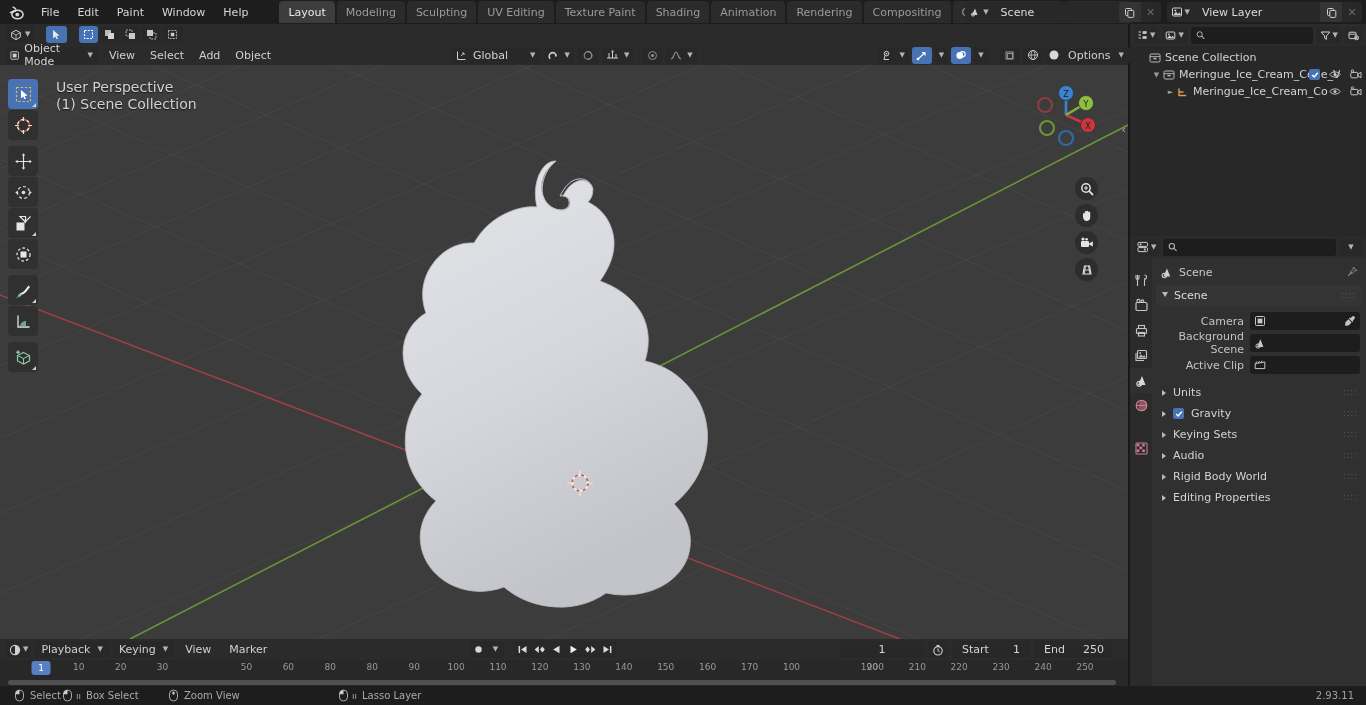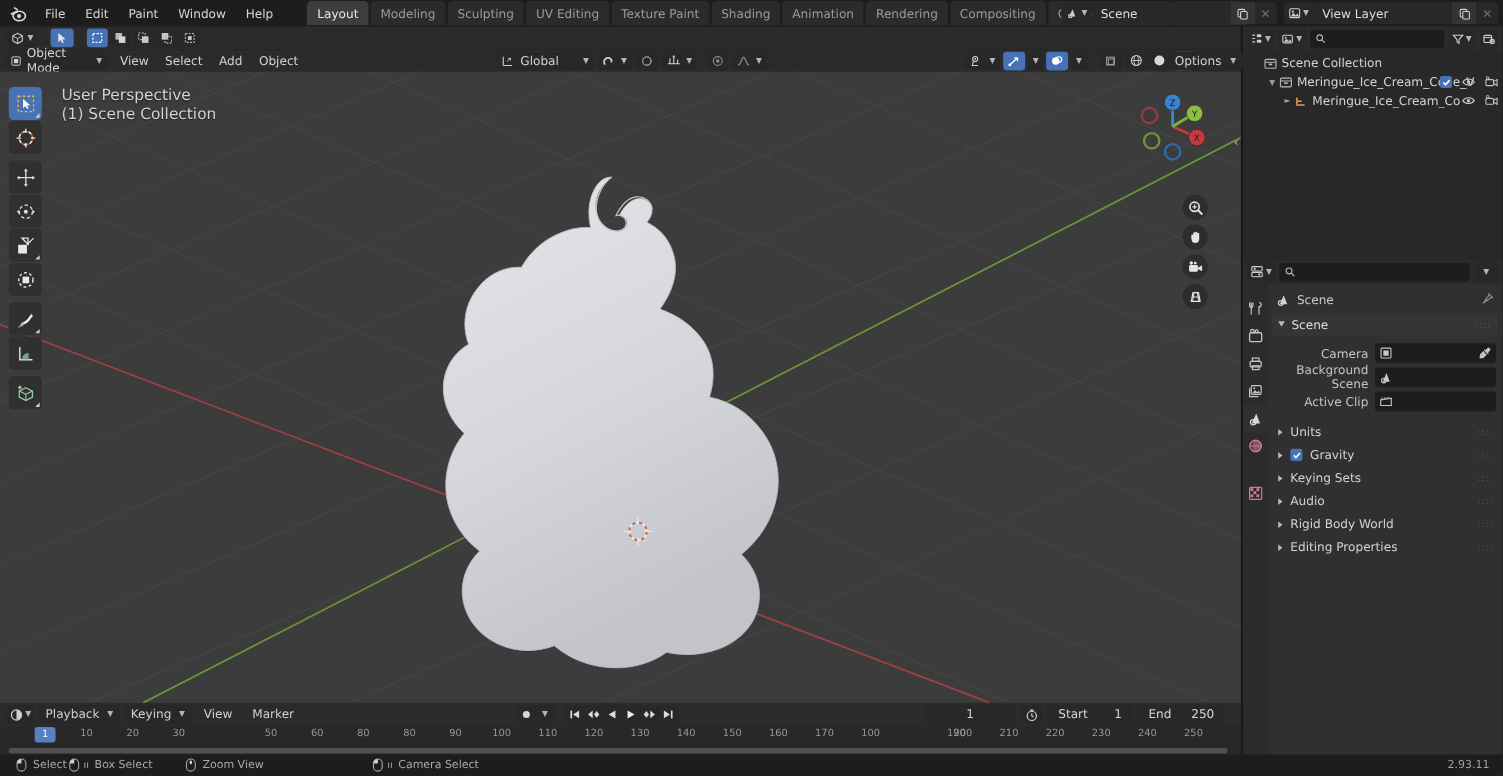--- a/index.html
+++ b/index.html
@@ -1053,19 +1053,19 @@
           <span>Zoom View</span>
         </div>
         <div class="status-item" style="position: absolute; left: 338px;">
           <span>
             <svg width="11" height="13" viewBox="0 0 11 13">
               <rect x="1.5" y="1" width="8" height="11" rx="4" fill="none" stroke="#a9a9a9" stroke-width="1"></rect>
               <path d="M1.5 5.2 L5.5 5.2 L5.5 1 a4 4 0 0 0-4 4.2 Z" fill="#cfcfcf"></path>
             </svg>
           </span>
           <span style="color:#a9a9a9;font-size:9px;margin-left:-2px;">ıı</span>
-          <span>Camera Select</span>
+          <span>Lasso Layer</span>
         </div>
       </div>
     <div class="ver">2.93.11</div>
   </div>
 
 </div>
 
 </body></html>

